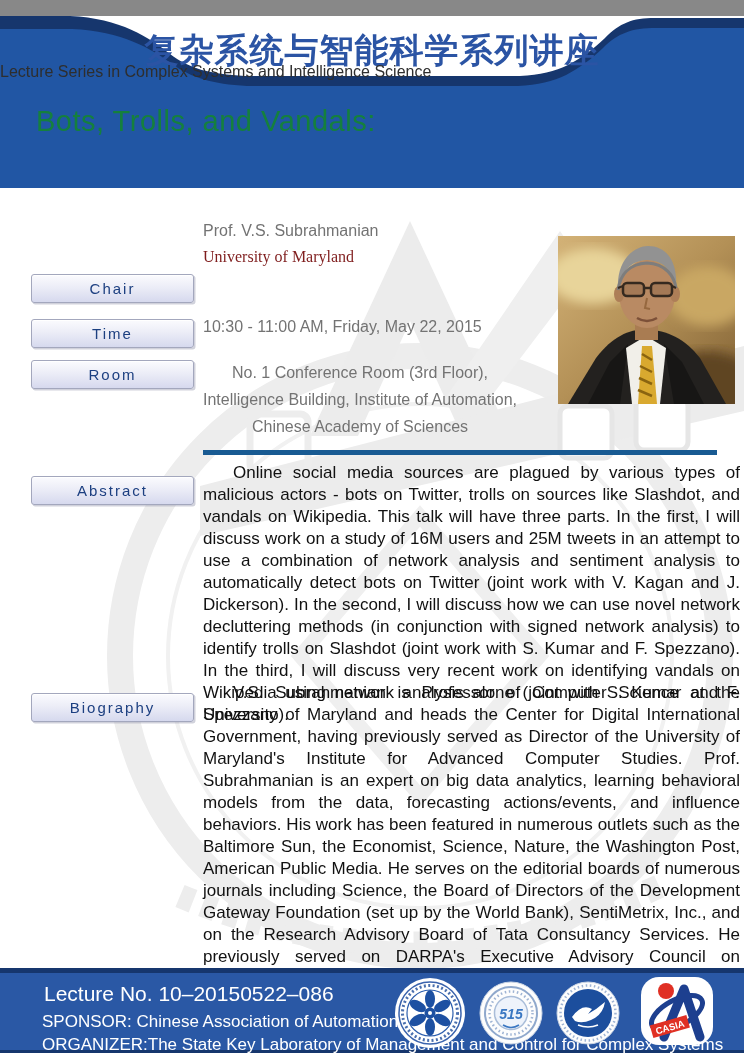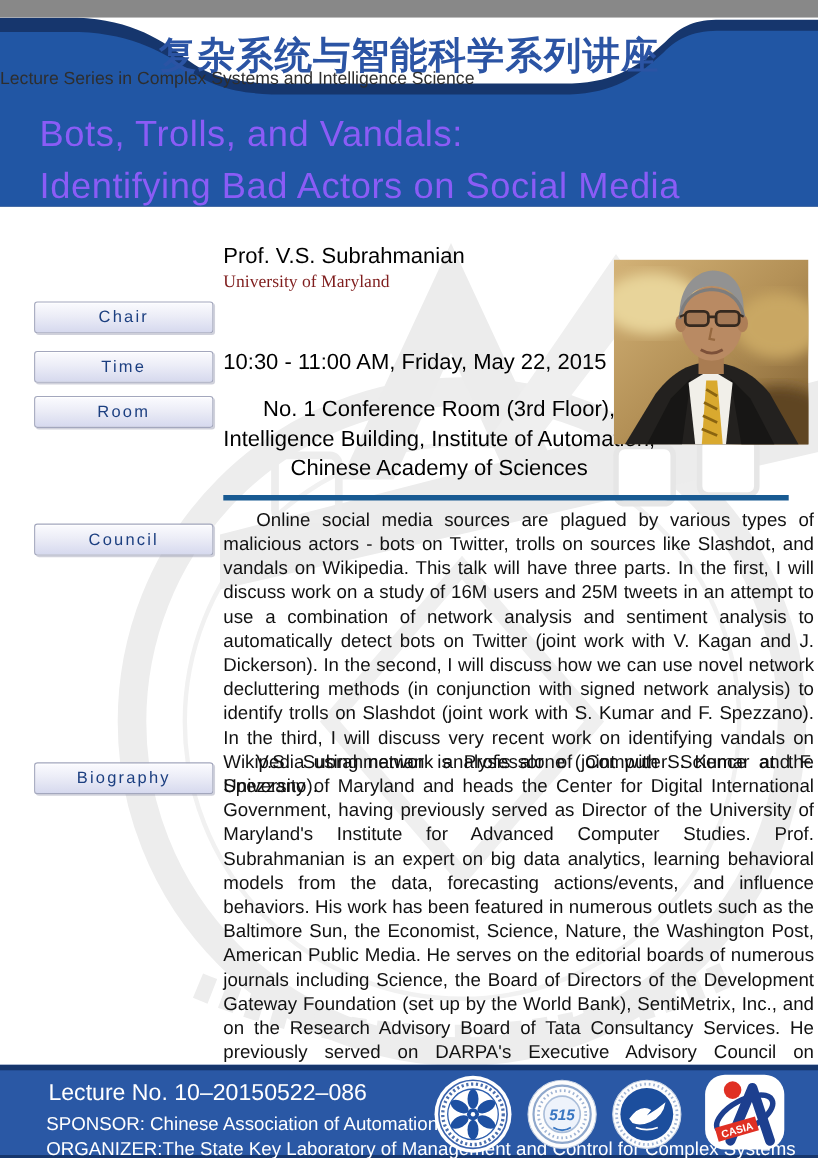--- a/index.html
+++ b/index.html
@@ -19,35 +19,35 @@
   .series-title-zh{
     position:absolute;left:0;top:12px;width:744px;text-align:center;
     font-size:34px;font-weight:bold;color:#2b54a4;letter-spacing:1px;
   }
   .series-subtitle-en{
     position:absolute;left:0;top:47px;width:744px;text-align:left;
     font-size:16px;color:#2e2e2e;
   }
   .talk-title{
     position:absolute;left:36px;top:82px;width:700px;
-    font-size:33px;line-height:47px;color:#8b5cf6;letter-spacing:.5px;
+    font-size:29px;line-height:47px;color:#15803d;letter-spacing:.5px;
   }
   
   .label-box{
     position:absolute;left:31px;width:161px;height:27px;
     background:linear-gradient(180deg,#fbfbfe 0%,#ecedf7 45%,#d6d9ee 100%);
     border:1px solid #a3a7bd;border-radius:3px;
     box-shadow:1.5px 1.5px 0 rgba(150,153,175,.45), inset 0 1px 0 #ffffff;
     color:#1c3f80;font-size:15px;letter-spacing:2px;
     display:flex;align-items:center;justify-content:center;
     z-index:3;
   }
   .val{
     position:absolute;left:203px;z-index:3;
-    color:#000000;font-size:20px;
+    color:#737373;font-size:16px;
   }
   .affiliation{
     position:absolute;left:203px;z-index:3;
     font-family:"Liberation Serif",serif;font-size:16px;color:#7f1d1d;
   }
   .venue-line{display:block;line-height:27px;text-align:center;}
   
   .photo{position:absolute;left:558px;top:220px;width:177px;height:168px;z-index:3;}
   
   .separator{
@@ -98,21 +98,20 @@
   <div class="header">
     <svg width="744" height="172" viewBox="0 0 744 172" aria-hidden="true">
       <rect x="0" y="0" width="744" height="172" fill="#ffffff"></rect>
       <path d="M0,0 L70,0 C120,2 150,22 170,38 C190,53 210,58 245,60 L520,60 C560,58 580,45 605,22 C620,7 632,2 655,2 L744,2 L744,172 L0,172 Z" fill="#16366d"></path>
       <path d="M0,13 L72,13 C122,15 152,33 172,48 C192,62 212,68 247,70 L518,70 C558,68 578,55 603,32 C618,17 632,12 656,12 L744,12 L744,172 L0,172 Z" fill="#2156a4"></path>
     </svg>
     <div class="series-title-zh">复杂系统与智能科学系列讲座</div>
     <div class="series-subtitle-en">Lecture Series in Complex Systems and Intelligence Science</div>
     <div class="talk-title">
       <span style="display:block">Bots, Trolls, and Vandals:</span>
-      <span style="display:block">Identifying Bad Actors on Social Media</span>
     </div>
   </div>
 
   <div class="val" style="top:206px">Prof. V.S. Subrahmanian</div>
   <div class="affiliation" style="top:232px">University of Maryland</div>
 
   <div class="label-box" style="top:258px">Chair</div>
 
   <div class="label-box" style="top:303px">Time</div>
   <div class="val" style="top:302px">10:30 - 11:00 AM, Friday, May 22, 2015</div>
@@ -154,21 +153,21 @@
     <rect x="65" y="47" width="21" height="13" rx="4" fill="rgba(70,45,25,0.18)" stroke="#35291f" stroke-width="2.5"></rect>
     <rect x="93" y="47" width="21" height="13" rx="4" fill="rgba(70,45,25,0.18)" stroke="#35291f" stroke-width="2.5"></rect>
     <path d="M86,52 L93,52" stroke="#35291f" stroke-width="2.5"></path>
     <path d="M65,50 L60,52 M114,50 L118,52" stroke="#35291f" stroke-width="2"></path>
     <path d="M89,62 L87,72 L92,73" fill="none" stroke="#96683f" stroke-width="2"></path>
     <path d="M79,82 Q89,88 99,82" fill="none" stroke="#7c5038" stroke-width="2.5"></path>
   </svg>
 
   <div class="separator"></div>
 
-  <div class="label-box" style="top:460px">Council</div>
+  <div class="label-box" style="top:460px">Abstract</div>
   <p class="para" style="top:446px">Online social media sources are plagued by various types of malicious actors - bots on Twitter, trolls on sources like Slashdot, and vandals on Wikipedia. This talk will have three parts. In the first, I will discuss work on a study of 16M users and 25M tweets in an attempt to use a combination of network analysis and sentiment analysis to automatically detect bots on Twitter (joint work with V. Kagan and J. Dickerson). In the second, I will discuss how we can use novel network decluttering methods (in conjunction with signed network analysis) to identify trolls on Slashdot (joint work with S. Kumar and F. Spezzano). In the third, I will discuss very recent work on identifying vandals on Wikipedia using network analysis alone (joint with S. Kumar and F. Spezzano).</p>
 
   <div class="label-box" style="top:677px">Biography</div>
   <p class="para" style="top:666px">V.S. Subrahmanian is Professor of Computer Science at the University of Maryland and heads the Center for Digital International Government, having previously served as Director of the University of Maryland's Institute for Advanced Computer Studies. Prof. Subrahmanian is an expert on big data analytics, learning behavioral models from the data, forecasting actions/events, and influence behaviors. His work has been featured in numerous outlets such as the Baltimore Sun, the Economist, Science, Nature, the Washington Post, American Public Media. He serves on the editorial boards of numerous journals including Science, the Board of Directors of the Development Gateway Foundation (set up by the World Bank), SentiMetrix, Inc., and on the Research Advisory Board of Tata Consultancy Services. He previously served on DARPA's Executive Advisory Council on Advanced Logistics and as an ad-hoc member of the US Air Force Science Advisory Board (2001).</p>
 
   <div class="footer">
     <div class="lecture-no">Lecture No. 10–20150522–086</div>
     <div class="sponsor">SPONSOR: Chinese Association of Automation</div>
     <div class="organizer">ORGANIZER:The State Key Laboratory of Management and Control for Complex Systems</div>
 

